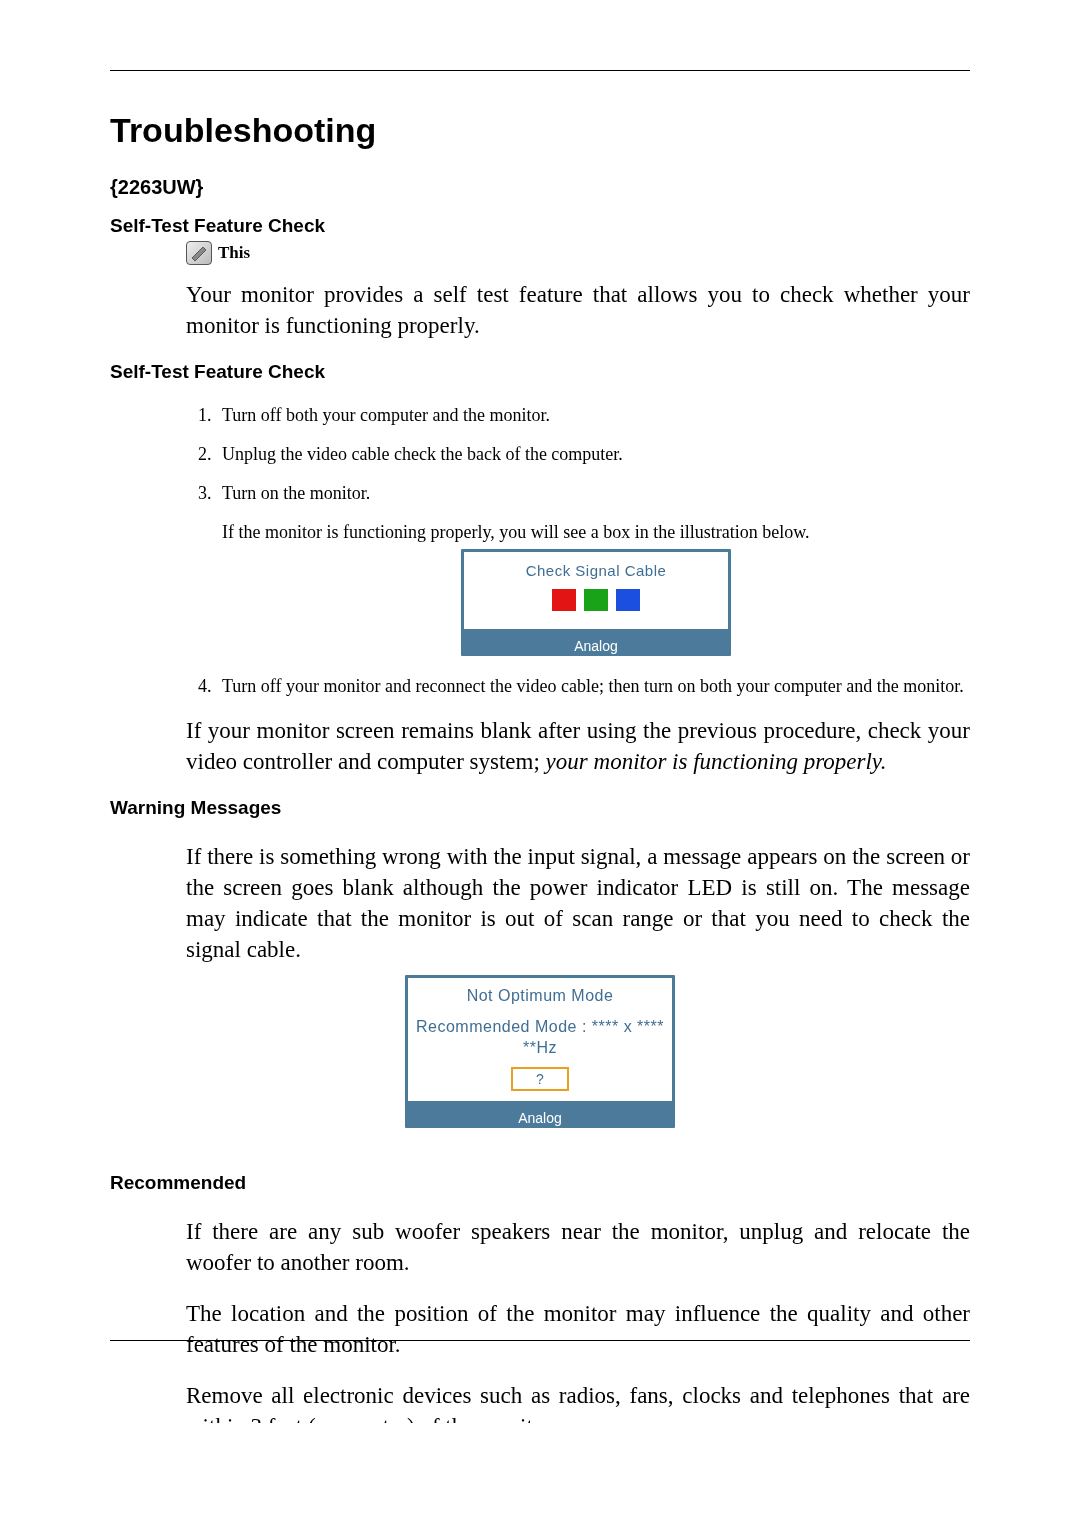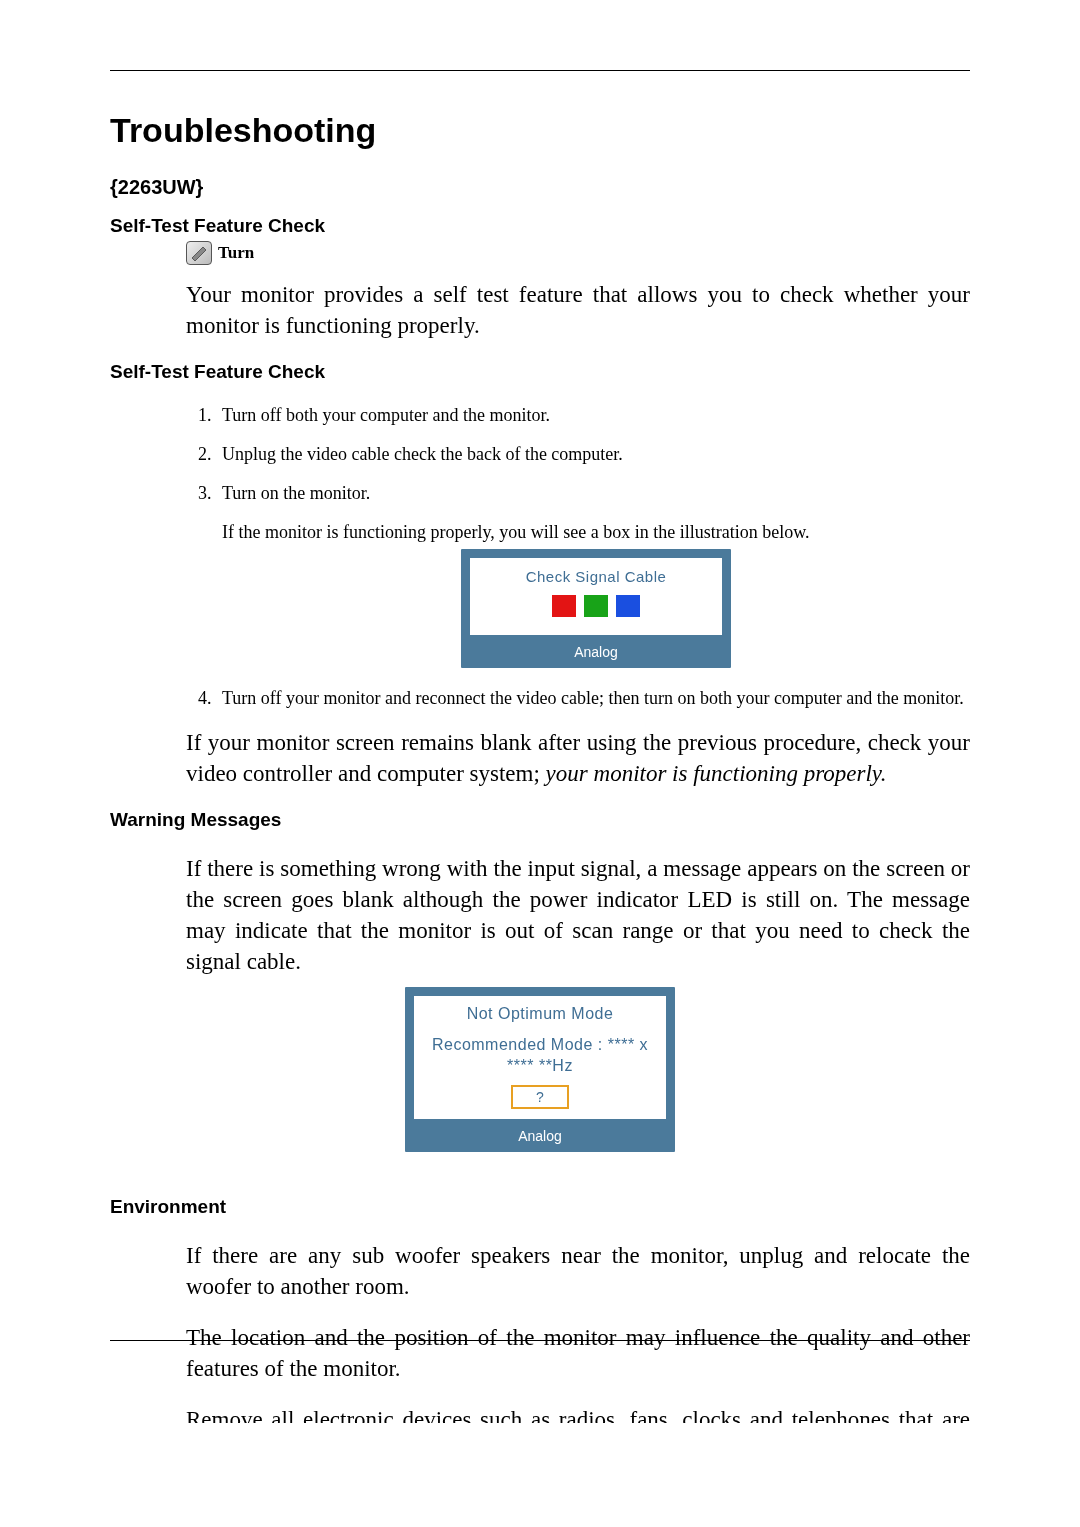--- a/index.html
+++ b/index.html
@@ -84,21 +84,21 @@
     margin-top: 18px;
     margin-bottom: 0;
   }
   .italic { font-style: italic; }
   .osd-figure {
     margin: 6px auto 20px auto;
     width: 270px;
   }
   .osd-outer {
     background: #4b7a9b;
-    padding: 8px;
+    padding: 2px;
     border-radius: 1px;
   }
   .osd-inner {
     background: #fff;
     border: 1px solid #4b7a9b;
     padding: 10px 6px 18px 6px;
     text-align: center;
   }
   .osd-toptext {
     font-family: Arial, sans-serif;
@@ -152,21 +152,21 @@
 
     <h2 class="model">{2263UW}</h2>
 
     <h3 class="section">Self-Test Feature Check</h3>
     <div class="note-row">
       <span class="note-icon">
         <svg width="20" height="18" viewBox="0 0 20 18">
           <path d="M3 14 L14 3 L17 6 L6 17 Z" fill="#888" stroke="#444" stroke-width="0.8"></path>
         </svg>
       </span>
-      <span class="note-label">Turn</span>
+      <span class="note-label">This</span>
     </div>
     <div class="body-block">
       <p class="para">Your monitor provides a self test feature that allows you to check whether your monitor is functioning properly.</p>
     </div>
 
     <h3 class="section">Self-Test Feature Check</h3>
     <div class="spacer-sm"></div>
     <ol class="steps">
       <li>
         <span>Turn off both your computer and the monitor.</span>
@@ -216,21 +216,21 @@
           <div class="osd-toptext small">Not Optimum Mode</div>
           <div class="osd-toptext small" style="margin-bottom:6px;">Recommended Mode : **** x ****  **Hz</div>
           <div class="qbox">?</div>
         </div>
         <div class="osd-bottom">Analog</div>
       </div>
     </div>
 
     <div class="spacer-md"></div>
 
-    <h3 class="section">Environment</h3>
+    <h3 class="section">Recommended</h3>
     <div class="spacer-sm"></div>
     <div class="body-block">
       <p class="para">If there are any sub woofer speakers near the monitor, unplug and relocate the woofer to another room.</p>
       <p class="para">The location and the position of the monitor may influence the quality and other features of the monitor.</p>
       <p class="para">Remove all electronic devices such as radios, fans, clocks and telephones that are within 3 feet (one meter) of the monitor.</p>
     </div>
 
   </div>
 
   <hr class="hr bottom-rule">

